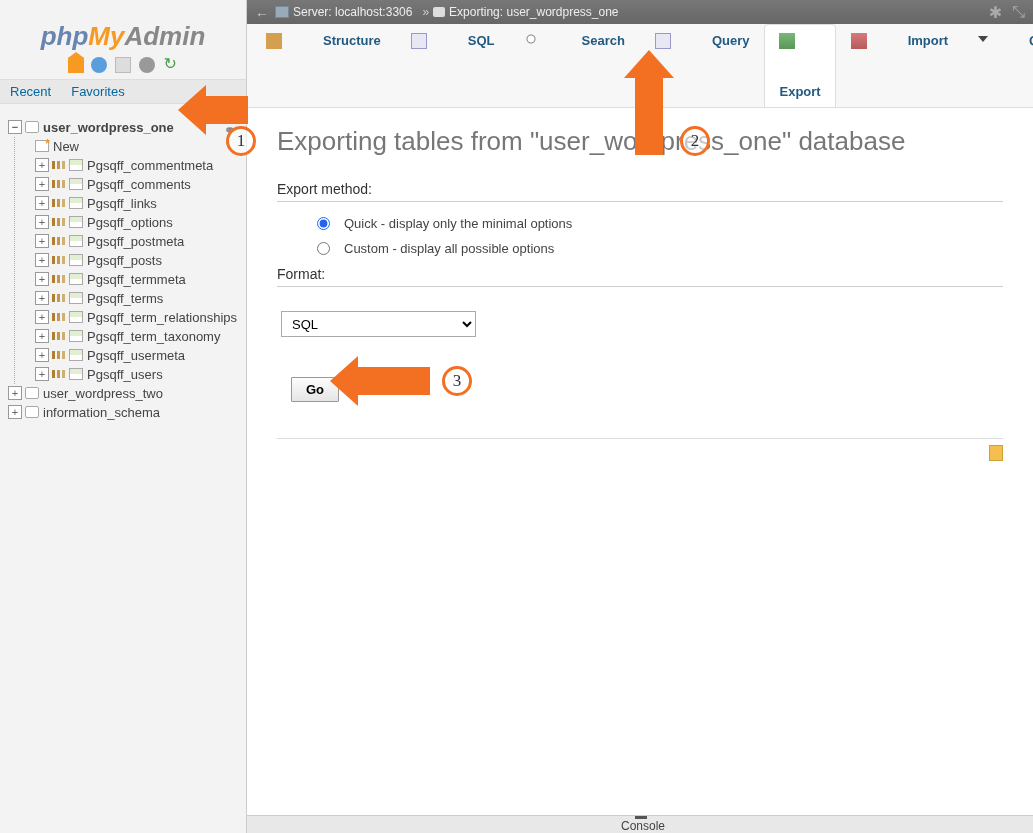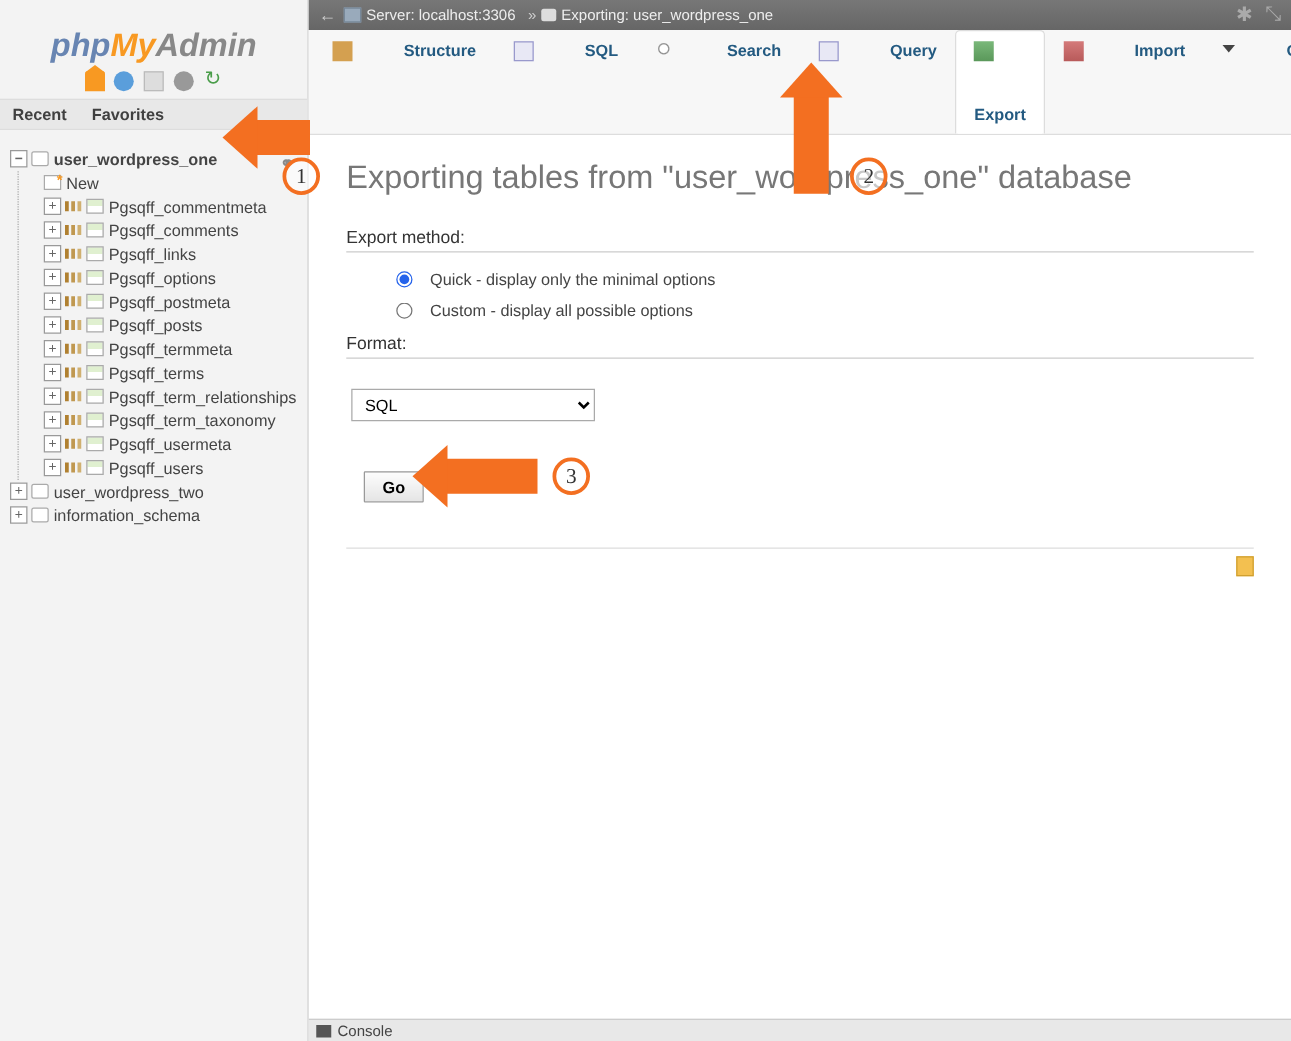--- a/index.html
+++ b/index.html
@@ -15,21 +15,21 @@
     .toolbar-icons { text-align: center; padding: 4px 0 6px 0; }
     .toolbar-icons span { display: inline-block; width: 16px; height: 16px; margin: 0 2px; vertical-align: middle; }
     .icon-home { background: #f89922; border-radius: 2px 2px 0 0; position: relative; }
     .icon-home::before { content: ""; position: absolute; top: -5px; left: 0; border-left: 8px solid transparent; border-right: 8px solid transparent; border-bottom: 6px solid #f89922; }
     .icon-globe { background: #5a9edb; border-radius: 50%; }
     .icon-doc { background: #ddd; border: 1px solid #bbb; }
     .icon-gear { background: #999; border-radius: 50%; }
     .icon-refresh { color: #4a9d4a; font-size: 16px; line-height: 14px; }
     
     .sidebar-tabs { border-top: 1px solid #ddd; border-bottom: 1px solid #ddd; display: flex; background: #e8e8e8; }
-    .sidebar-tab { padding: 4px 10px; cursor: pointer; color: #404040; font-weight: bold; }
+    .sidebar-tab { padding: 4px 10px; cursor: pointer; color: #0369a1; }
     
     .tree { padding: 14px 2px 0 8px; font-size: 13px; }
     .tree-node { display: flex; align-items: center; padding: 2px 0; cursor: pointer; white-space: nowrap; }
     .tree-node.indent1 { padding-left: 20px; }
     .expander { display: inline-flex; align-items: center; justify-content: center; width: 14px; height: 14px; border: 1px solid #999; background: #fff; margin-right: 3px; font-size: 11px; color: #666; line-height: 1; }
     .db-icon { display: inline-block; width: 14px; height: 12px; background: #fff; border: 1px solid #aaa; border-radius: 2px; margin-right: 4px; position: relative; }
     .table-icon { display: inline-block; width: 14px; height: 12px; background: linear-gradient(#e0f0d0 50%, #fff 50%); border: 1px solid #aaa; margin-right: 4px; }
     .new-icon { display: inline-block; width: 14px; height: 12px; background: #fff; border: 1px solid #aaa; margin-right: 4px; position: relative; }
     .new-icon::after { content: "*"; position: absolute; top: -4px; right: -2px; color: #f89922; font-size: 12px; font-weight: bold; }
     .tree-node.selected { font-weight: bold; }
@@ -74,21 +74,21 @@
     .radio-row { display: flex; align-items: center; margin-bottom: 10px; font-size: 13px; }
     .radio-row input { margin-right: 14px; accent-color: #2563eb; }
     
     .format-select { margin-left: 4px; margin-top: 10px; width: 195px; height: 26px; font-size: 13px; padding: 2px 6px; border: 1px solid #aaa; background: #fff; }
     
     .go-button { margin-top: 40px; margin-left: 14px; padding: 4px 14px; font-size: 13px; font-weight: bold; border: 1px solid #999; border-radius: 1px; background: linear-gradient(#fdfdfd, #e5e5e5); cursor: pointer; }
     
     .content-rule { border: none; border-top: 1px solid #ddd; margin-top: 36px; }
     .bookmark-icon { float: right; margin-top: 6px; width: 14px; height: 16px; background: #f3c050; border: 1px solid #d0a030; }
     
-    .console-bar { position: absolute; bottom: 0; left: 0; right: 0; height: 18px; background: #e8e8e8; border-top: 1px solid #ccc; font-size: 12px; padding-left: 6px; display: flex; align-items: center; }
+    .console-bar { position: absolute; bottom: 0; left: 0; right: 0; height: 18px; background: #e8e8e8; border-top: 1px solid #ccc; font-size: 12px; padding-left: 6px; display: flex; align-items: center; flex-direction: column; }
     .console-icon { display: inline-block; width: 12px; height: 10px; background: #555; margin-right: 5px; }
     
     .arrow-annotation { position: absolute; z-index: 100; }
     .arrow-body { background: #f36f21; height: 28px; position: relative; }
     .arrow-head-left { position: absolute; left: -20px; top: -11px; width: 0; height: 0; border-top: 25px solid transparent; border-bottom: 25px solid transparent; border-right: 28px solid #f36f21; }
     .arrow-head-up { position: absolute; top: -20px; left: -11px; width: 0; height: 0; border-left: 25px solid transparent; border-right: 25px solid transparent; border-bottom: 28px solid #f36f21; }
     .arrow-body-v { background: #f36f21; width: 28px; }
     .circle-num { position: absolute; width: 30px; height: 30px; border: 3px solid #f36f21; border-radius: 50%; display: flex; align-items: center; justify-content: center; font-size: 17px; color: #333; background: rgba(255,255,255,0.6); font-family: serif; }
   </style>
 </head>

